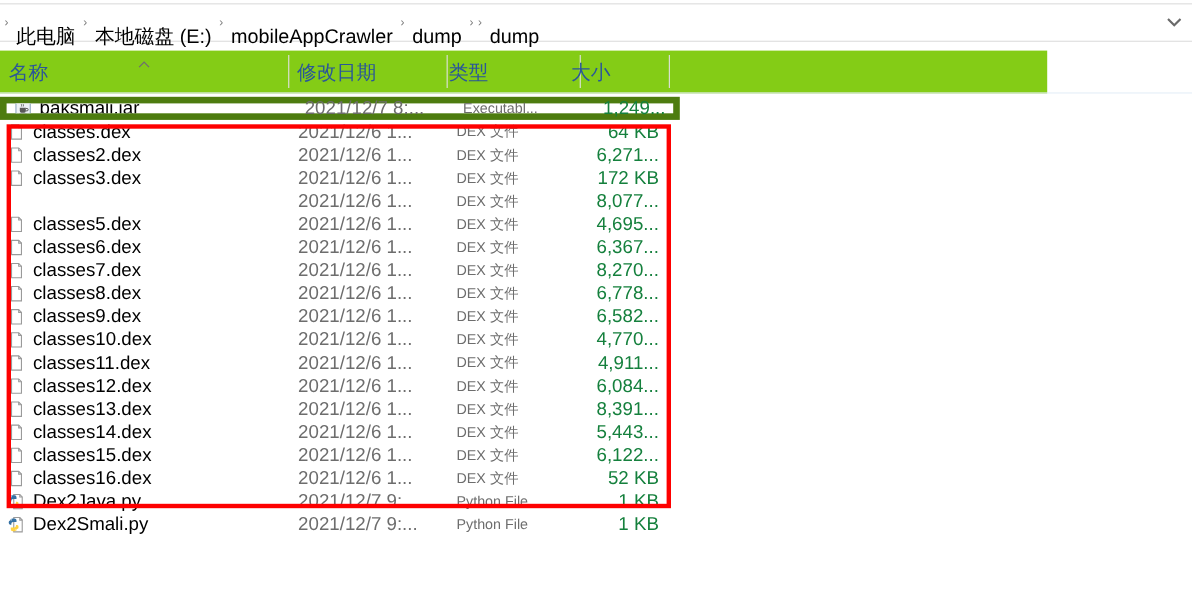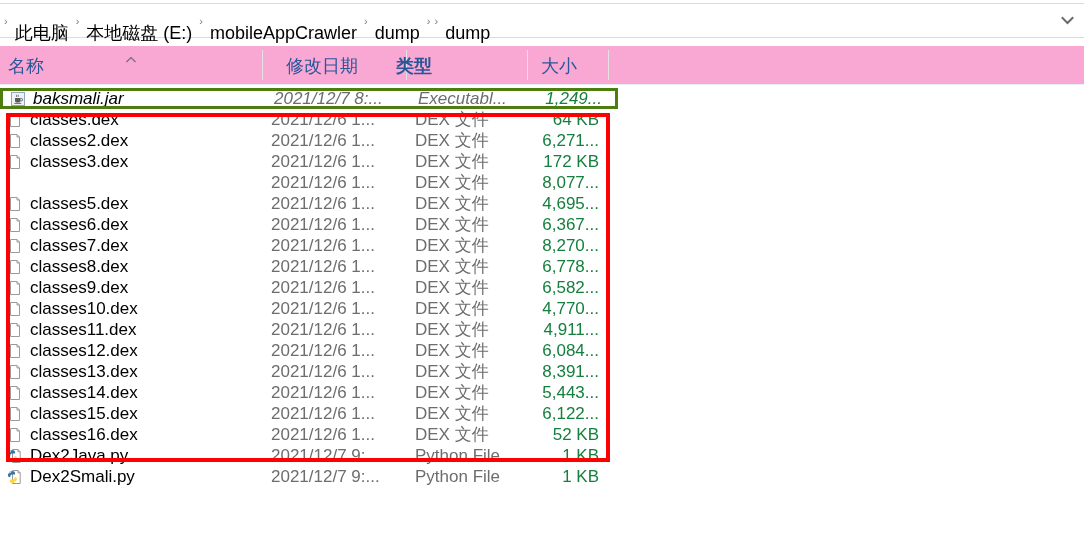--- a/index.html
+++ b/index.html
@@ -59,23 +59,23 @@
     justify-content: center;
     flex: 0 0 auto;
   }
   .addr-chevron svg { display:block; }
 
   
   .colheader {
     position: absolute;
     left: 0;
     top: 46px;
-    width: 1084px;
+    width: 952px;
     height: 39px;
-    background: #f9a8d4;
+    background: #84cc16;
     box-sizing: border-box;
   }
   .colheader-inner {
     position: relative;
     height: 100%;
     width: 100%;
   }
   .col {
     position: absolute;
     top: 0;
@@ -122,24 +122,23 @@
   }
   .row {
     position: relative;
     height: 21px;
     box-sizing: border-box;
     display: flex;
     align-items: center;
     width: 618px;
   }
   .row.focused {
-    border: 3px solid #4d7c0f;
+    border: 6px solid #4d7c0f;
     background: #ffffff;
     height: 21px;
-    font-style: italic;
   }
   .cell-name {
     position: absolute;
     left: 0;
     top: 0;
     height: 100%;
     display: flex;
     align-items: center;
     width: 262px;
     overflow: hidden;
@@ -172,21 +171,21 @@
     white-space: nowrap;
     line-height: 20px;
   }
   .cell-type {
     position: absolute;
     left: 406px;
     width: 121px;
     height: 100%;
     display: flex;
     align-items: center;
-    font-size: 17px;
+    font-size: 13px;
     color: #6d6d6d;
     padding-left: 9px;
     box-sizing: border-box;
     white-space: nowrap;
     line-height: 20px;
   }
   .cell-size {
     position: absolute;
     left: 527px;
     width: 81px;
@@ -246,29 +245,29 @@
   <div class="colheader-inner">
     <div class="col" style="left:0; width:262px;">
       <span class="col-label">名称</span>
     </div>
     <div class="sort-caret">
       <svg width="14" height="10" viewBox="0 0 14 10">
         <path d="M2.5 7 L7 2.5 L11.5 7" stroke="#6f6f6f" stroke-width="1.2" fill="none"></path>
       </svg>
     </div>
     <div class="col-sep" style="left:262px;"></div>
-    <div class="col" style="left:278px; width:144px;align-items:center;">
+    <div class="col" style="left:262px; width:144px;align-items:center;">
       <span class="col-label">修改日期</span>
     </div>
     <div class="col-sep" style="left:406px;"></div>
-    <div class="col" style="left:388px; width:121px;font-weight:bold;">
+    <div class="col" style="left:400px; width:121px;">
       <span class="col-label">类型</span>
     </div>
     <div class="col-sep" style="left:527px;"></div>
-    <div class="col" style="left:533px; width:81px;font-family:Liberation Mono, monospace;">
+    <div class="col" style="left:511px; width:81px;font-family:Liberation Mono, monospace;">
       <span class="col-label">大小</span>
     </div>
     <div class="col-sep" style="left:608px;"></div>
   </div>
 </div>
 <div class="header-underline"></div>
 
 <div class="filelist">
     <div class="row focused">
       <div class="cell-name">

